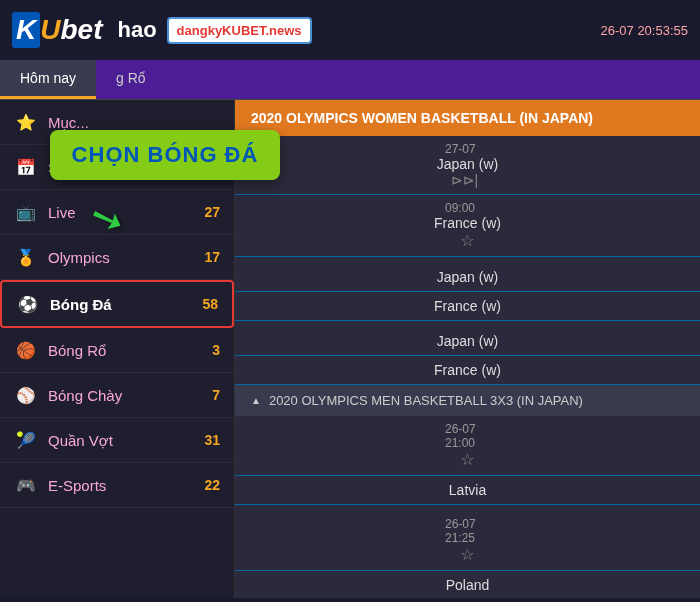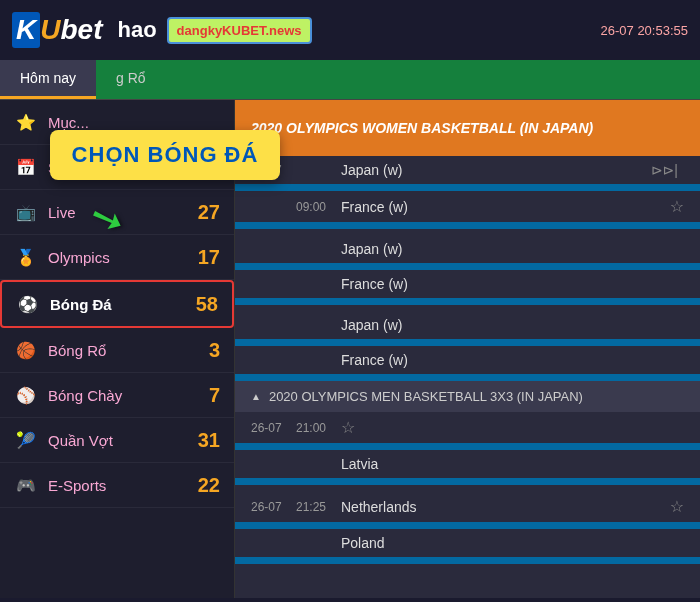--- a/index.html
+++ b/index.html
@@ -19,41 +19,41 @@
       align-items: center;
       font-size: 28px;
       font-weight: 900;
     }
     .logo-k { color: #fff; background: #0057b8; padding: 2px 4px; border-radius: 3px; font-style: italic; }
     .logo-u { color: #f5a623; font-style: italic; }
     .logo-bet { color: #fff; font-style: italic; }
     .logo-hao { color: #fff; font-size: 22px; margin-left: 15px; }
 
     .domain-badge {
-      background: #bef264;
+      background: #ffffff;
       border: 2px solid #4a90d9;
       border-radius: 4px;
       padding: 4px 8px;
       font-size: 13px;
       font-weight: bold;
       color: #1a1aff;
     }
     .domain-badge span { color: #e53935; }
 
     .datetime {
       color: #fca5a5;
       font-size: 13px;
       margin-left: auto;
       text-align: right;
     }
 
     
     .nav-tabs {
       display: flex;
-      background: #15803d;
+      background: #4c1d95;
       border-bottom: 1px solid #444;
     }
     .nav-tab {
       padding: 10px 20px;
       color: #ccc;
       font-size: 14px;
       cursor: pointer;
       border-bottom: 3px solid transparent;
     }
     .nav-tab.active {
@@ -98,31 +98,31 @@
       margin-right: 10px;
       font-size: 16px;
     }
     .sidebar-item .label {
       color: #f9a8d4;
       font-size: 15px;
       flex: 1;
     }
     .sidebar-item .count {
       color: #f5a623;
-      font-size: 20px;
+      font-size: 14px;
       font-weight: bold;
     }
 
     
     .tooltip-overlay {
       position: absolute;
       top: 130px;
       left: 50px;
       width: 230px;
-      background: #fde047;
+      background: #84cc16;
       border-radius: 8px;
       padding: 12px 20px;
       z-index: 100;
       text-align: center;
       font-size: 22px;
       font-weight: 900;
       color: #0057b8;
       letter-spacing: 1px;
       box-shadow: 0 4px 12px rgba(0,0,0,0.4);
     }
@@ -139,40 +139,40 @@
 
     
     .content {
       flex: 1;
       background: #2a2a3c;
       overflow-y: auto;
     }
     .content-header {
       background: #e07820;
       color: #fff;
-      padding: 20px 16px;
+      padding: 10px 16px;
       font-size: 14px;
       font-weight: bold;
-      font-style: italic;
     }
     .section-header {
       background: #3a3a4e;
       color: #ccc;
       padding: 8px 16px;
       font-size: 13px;
       display: flex;
       align-items: center;
       gap: 8px;
     }
     .section-header .chevron { font-size: 10px; }
     .match-row {
       display: flex;
       padding: 6px 16px;
-      border-bottom: 7px solid #0369a1;
-      align-items: center;
+      border-bottom: 1px solid #0369a1;
+      align-items: center;
+      flex-direction: column;
     }
     .match-row .date-col {
       width: 45px;
       color: #999;
       font-size: 12px;
     }
     .match-row .time-col {
       width: 45px;
       color: #999;
       font-size: 12px;
@@ -337,21 +337,20 @@
       <div class="date-col"></div>
       <div class="time-col"></div>
       <div class="team-col">Latvia</div>
     </div>
 
     <div class="match-spacer"></div>
 
     <div class="match-row">
       <div class="date-col">26-07</div>
       <div class="time-col">21:25</div>
-      <div class="team-col">Netherlands</div>
       <span class="star">☆</span>
     </div>
     <div class="match-row">
       <div class="date-col"></div>
       <div class="time-col"></div>
       <div class="team-col">Poland</div>
     </div>
 
   </div>
 </div>

